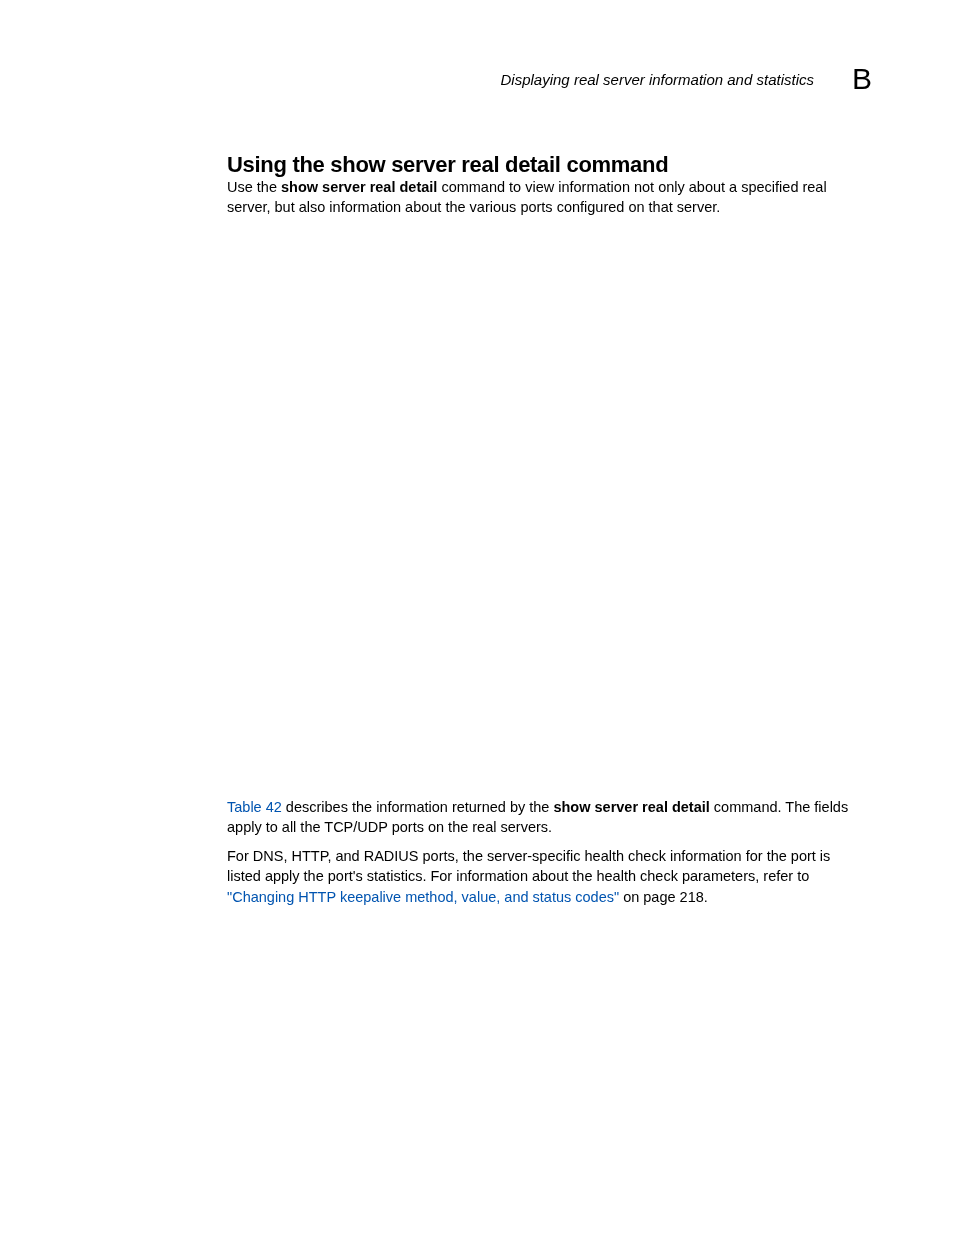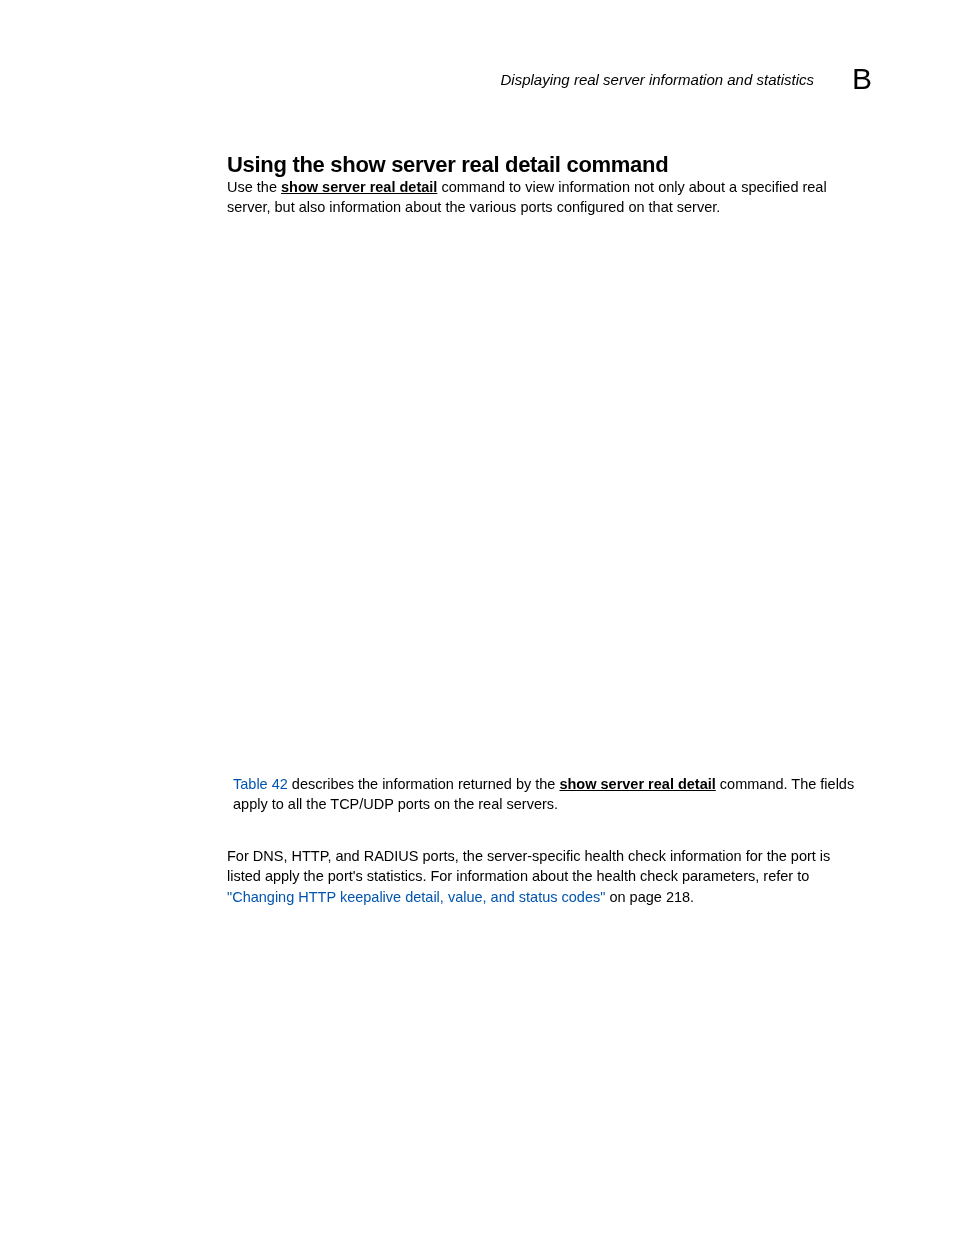--- a/index.html
+++ b/index.html
@@ -57,36 +57,34 @@
   }
   .para1 {
     position: absolute;
     top: 177px;
     font-size: 14.5px;
     line-height: 1.4;
     color: #000;
   }
   .para2 {
     position: absolute;
-    top: 774px;
+    top: 797px;
     font-size: 14.5px;
     line-height: 1.4;
     color: #000;
-    margin-left: 6px;
   }
   .para3 {
     position: absolute;
     top: 846px;
     font-size: 14.5px;
     line-height: 1.4;
     color: #000;
   }
   .bold {
     font-weight: bold;
-    text-decoration: underline;
   }
   .link {
     color: #0054b0;
   }
 </style>
 </head>
 <body>
 
 <div class="page">
 
@@ -99,16 +97,16 @@
 
   <div class="content para1">
     <span>Use the </span><span class="bold">show server real detail</span><span> command to view information not only about a specified real server, but also information about the various ports configured on that server.</span>
   </div>
 
   <div class="content para2">
     <span class="link">Table 42</span><span> describes the information returned by the </span><span class="bold">show server real detail</span><span> command. The fields apply to all the TCP/UDP ports on the real servers.</span>
   </div>
 
   <div class="content para3">
-    <span>For DNS, HTTP, and RADIUS ports, the server-specific health check information for the port is listed apply the port's statistics. For information about the health check parameters, refer to </span><span class="link">"</span><span class="link">Changing HTTP keepalive detail, value, and status codes</span><span class="link">"</span><span> on page 218.</span>
+    <span>For DNS, HTTP, and RADIUS ports, the server-specific health check information for the port is listed apply the port's statistics. For information about the health check parameters, refer to </span><span class="link">"</span><span class="link">Changing HTTP keepalive method, value, and status codes</span><span class="link">"</span><span> on page 218.</span>
   </div>
 
 </div>
 
 </body></html>

